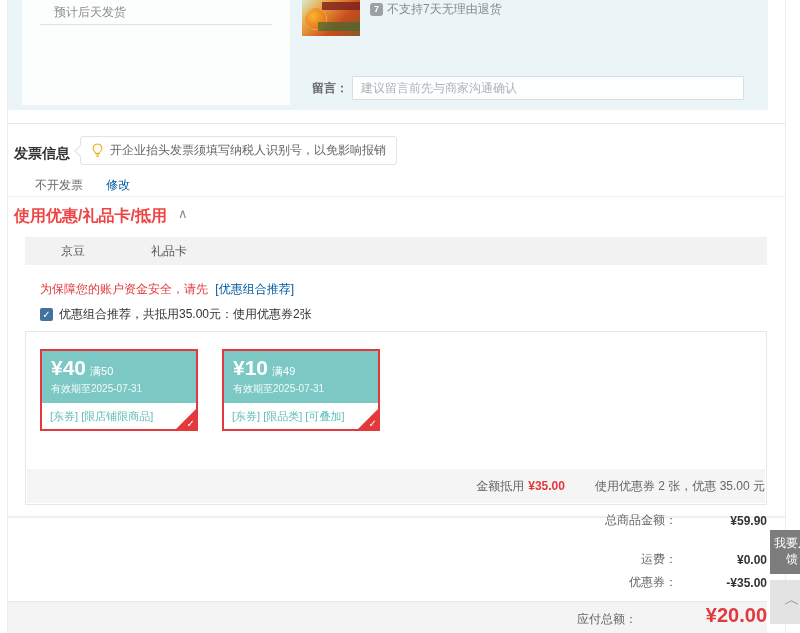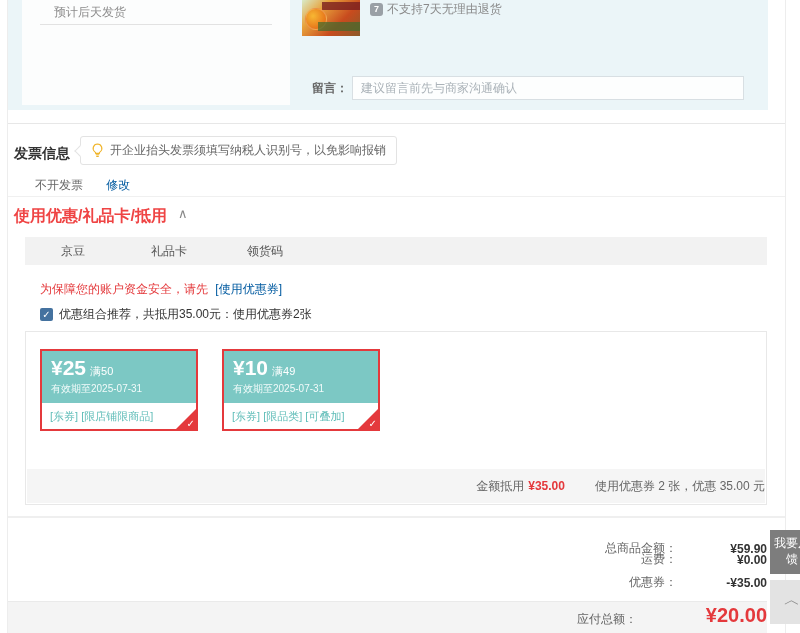--- a/index.html
+++ b/index.html
@@ -75,21 +75,21 @@
   #coupon-summary { position:absolute; left:1px; bottom:1px; width:738px; height:34px; background:#f5f5f5;
     line-height:34px; padding-left:20px; color:#666;text-align:right; }
   #coupon-summary .red { color:#e4393c; font-weight:bold; margin:0 6px 0 4px; }
   #coupon-summary .detail { margin-left:24px; }
 
   #bottom-sep { position:absolute; left:8px; top:516px; width:777px; height:2px; background:#efefef; }
 
   .sum-row { position:absolute; right:33px; width:360px; display:flex; justify-content:flex-end; align-items:center; }
   .sum-label { color:#666; }
   .sum-value { width:90px; text-align:right; color:#333; font-weight:bold; }
-  #sum-0 { top:540px; } #sum-1 { top:551px; } #sum-2 { top:574px; }
+  #sum-0 { top:512px; } #sum-1 { top:551px; } #sum-2 { top:574px; }
 
   #total-bar { position:absolute; left:8px; top:601px; width:759px; height:32px; background:#f4f4f4; border-top:1px solid #eaeaea; }
   #total-label { position:absolute; right:130px; top:9px; color:#666; }
   #total-value { position:absolute; right:0px; top:2px; width:120px; text-align:right; color:#e4393c;
     font-size:20px; font-weight:bold; }
 
   
   #fb-btn { position:absolute; left:770px; top:530px; width:44px; height:44px; background:#7d7d7d; color:#fff;
     font-size:12px; line-height:16px; text-align:center; padding-top:5px; cursor:pointer; }
   #top-btn { position:absolute; left:770px; top:580px; width:44px; height:44px; background:#e3e3e3; color:#8a8a8a;
@@ -145,39 +145,36 @@
   <div id="discount-title">使用优惠/礼品卡/抵用</div>
   <div id="discount-caret">∧</div>
 
   <div id="tabbar">
     <div class="tab">
       <span>京豆</span>
     </div>
     <div class="tab">
       <span>礼品卡</span>
     </div>
-    <div class="tab">
-      <span>领货码</span>
-    </div>
   </div>
 
   <div id="security-note">
     <span>为保障您的账户资金安全，请先</span>
-    <span id="security-link">[使用优惠券]</span>
+    <span id="security-link">[优惠组合推荐]</span>
   </div>
 
   <div id="combo-row">
     <span id="combo-check">✓</span>
     <span>优惠组合推荐，共抵用35.00元：使用优惠券2张</span>
   </div>
 
   <div id="coupon-panel">
     <div class="coupon" id="coupon-0">
       <div class="body">
-        <span class="amt">¥25</span><span class="cond">满50</span>
+        <span class="amt">¥40</span><span class="cond">满50</span>
         <div class="valid">有效期至2025-07-31</div>
       </div>
       <div class="tags">[东券] [限店铺限商品]</div>
       <div class="corner"></div>
       <div class="tick">✓</div>
     </div>
     <div class="coupon" id="coupon-1">
       <div class="body">
         <span class="amt">¥10</span><span class="cond">满49</span>
         <div class="valid">有效期至2025-07-31</div>

